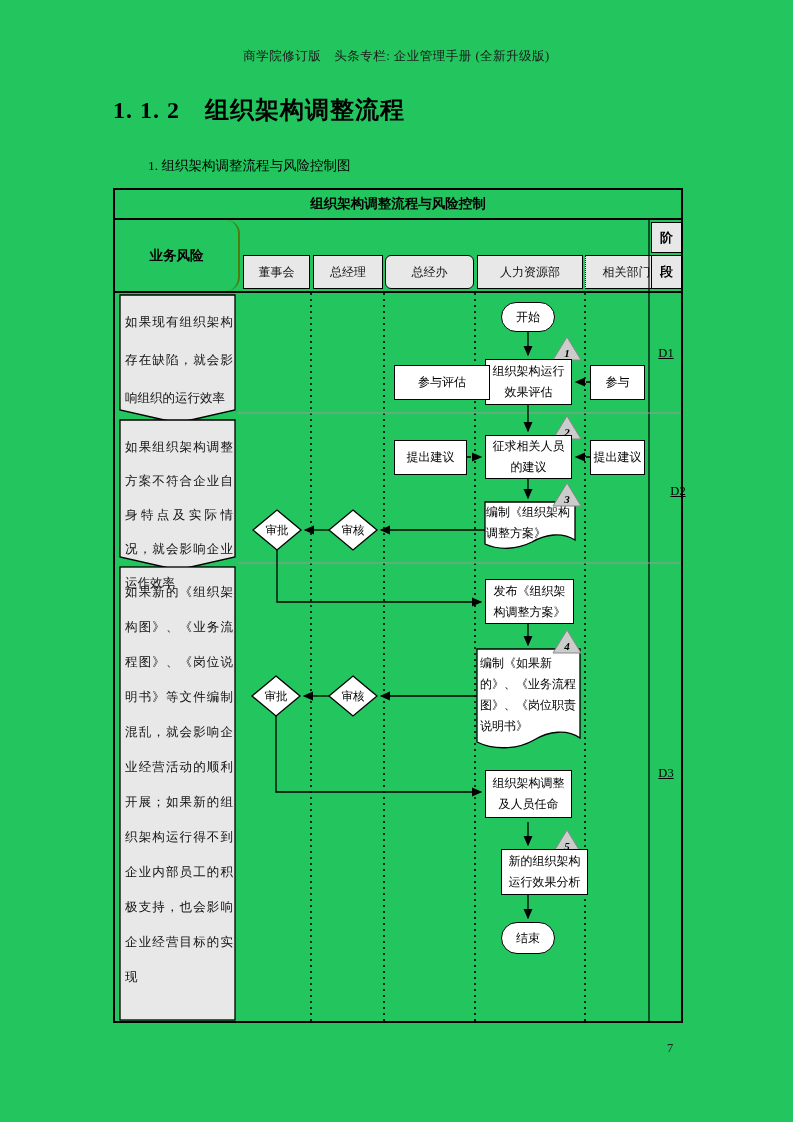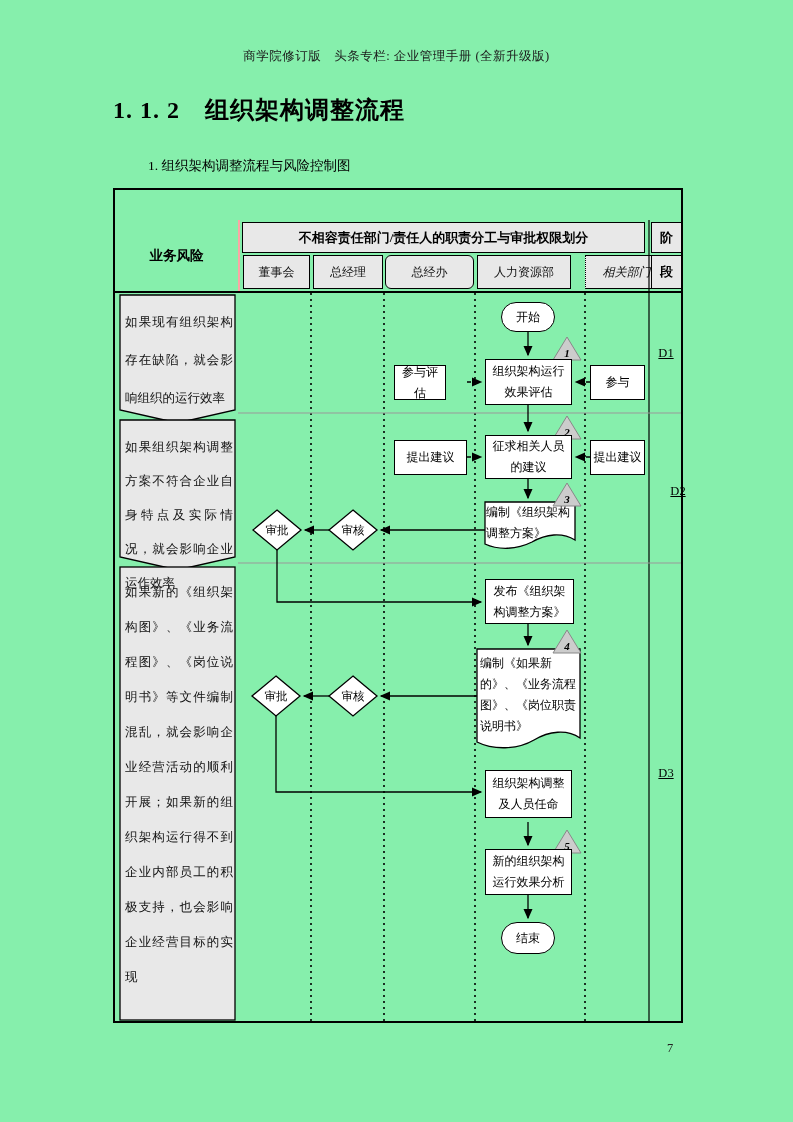--- a/index.html
+++ b/index.html
@@ -1,29 +1,29 @@
 <!DOCTYPE html>
 <html><head>
 <meta charset="utf-8">
 <style>
   html,body{margin:0;padding:0;background:#fff;}
-  .page{position:relative;width:793px;height:1122px;background:#86efac;
+  .page{position:relative;width:793px;height:1122px;background:#22c55e;
         font-family:"Liberation Serif","DejaVu Serif",serif;color:#000;overflow:hidden;}
   .abs{position:absolute;}
   .doc-header{top:48px;left:0;width:793px;text-align:center;font-size:12.5px;color:#1a1a1a;letter-spacing:.5px;}
   .sec-title{top:94px;left:113px;font-size:24px;font-weight:bold;letter-spacing:1px;}
   .list-item{top:157px;left:148px;font-size:13.5px;}
   .page-num{top:1041px;left:660px;width:20px;text-align:center;font-size:12.5px;color:#222;}
 
   .chart{top:188px;left:113px;width:570px;height:835px;border:2px solid #000;box-sizing:border-box;}
   .chart .in{position:absolute;}
   .t-title{left:0;top:0;width:566px;height:28px;border-bottom:2px solid #000;
            display:flex;align-items:center;justify-content:center;font-weight:bold;font-size:13.5px;}
-  .risk-hd{left:0;top:30px;width:123px;height:71px;border-right:2px solid #fca5a5;
-           display:flex;align-items:center;justify-content:center;font-weight:bold;font-size:13.5px;}
+  .risk-hd{left:0;top:30px;width:123px;height:71px;border-right:2px solid #4d7c0f;
+           display:flex;align-items:center;justify-content:center;font-weight:bold;font-size:13.5px;border-radius:14px;}
   .gray-cell{background:#e8e8e8;border:1px solid #000;box-sizing:border-box;
              display:flex;align-items:center;justify-content:center;}
   .resp-hd{left:127px;top:32px;width:403px;height:31px;font-weight:bold;font-size:13px;}
   .lane-hd{top:65px;height:34px;font-size:12px;color:#111;}
   .stage-cell{font-weight:bold;font-size:13px;}
   .hline{left:0;top:101px;width:566px;height:2px;background:#000;}
 
   .node{position:absolute;border:1.3px solid #000;background:#fff;box-sizing:border-box;
         display:flex;align-items:center;justify-content:center;text-align:center;
         font-size:12px;line-height:1.75;padding:1px 2px;}
@@ -38,27 +38,27 @@
 <body>
 
 <div class="page">
 
   <div class="abs doc-header">商学院修订版　头条专栏: 企业管理手册 (全新升级版)</div>
   <div class="abs sec-title">1. 1. 2　组织架构调整流程</div>
   <div class="abs list-item">1. 组织架构调整流程与风险控制图</div>
 
   <div class="abs chart">
 
+    <div class="in t-title">组织架构调整流程与风险控制</div>
     <div class="in risk-hd">业务风险</div>
-    <div class="in gray-cell resp-hd">不相容责任部门/责任人的职责分工与审批权限划分</div>
     <div class="in gray-cell lane-hd" style="left:128px;width:67px;">董事会</div>
     <div class="in gray-cell lane-hd" style="left:198px;width:70px;">总经理</div>
     <div class="in gray-cell lane-hd" style="left:270px;width:89px;border-radius:6px;">总经办</div>
-    <div class="in gray-cell lane-hd" style="left:362px;width:94px;">人力资源部</div>
-    <div class="in gray-cell lane-hd" style="left:470px;width:83px;border-left:1.5px dotted #000;font-style:italic;">相关部门</div>
+    <div class="in gray-cell lane-hd" style="left:362px;width:106px;">人力资源部</div>
+    <div class="in gray-cell lane-hd" style="left:470px;width:83px;border-left:1.5px dotted #000;">相关部门</div>
     <div class="in gray-cell stage-cell" style="left:536px;top:32px;width:31px;height:31px;">阶</div>
     <div class="in gray-cell stage-cell" style="left:536px;top:65px;width:31px;height:34px;">段</div>
     <div class="in hline"></div>
 
     <svg width="566" height="831" viewBox="0 0 566 831">
       <defs>
         <marker id="arr" markerWidth="9" markerHeight="7" refX="7" refY="3.5" orient="auto">
           <path d="M0,0 L8,3.5 L0,7 Z" fill="#000"></path>
         </marker>
       </defs>
@@ -128,32 +128,32 @@
     <div class="risk-text" style="top:113px;line-height:38px;">如果现有组织架构存在缺陷，就会影响组织的运行效率</div>
     <div class="risk-text" style="top:240px;line-height:34px;">如果组织架构调整方案不符合企业自身特点及实际情况，就会影响企业运作效率</div>
     <div class="risk-text" style="top:385px;line-height:35px;">如果新的《组织架构图》、《业务流程图》、《岗位说明书》等文件编制混乱，就会影响企业经营活动的顺利开展；如果新的组织架构运行得不到企业内部员工的积极支持，也会影响企业经营目标的实现</div>
 
     <div class="stage-lbl" style="left:533px;top:156px;">D1</div>
     <div class="stage-lbl" style="left:533px;top:294px;padding-left:12px;">D2</div>
     <div class="stage-lbl" style="left:533px;top:576px;">D3</div>
 
     <div class="node stadium" style="left:386px;top:112px;width:54px;height:30px;">开始</div>
     <div class="node" style="left:370px;top:169px;width:87px;height:46px;">组织架构运行效果评估</div>
-    <div class="node" style="left:279px;top:175px;width:52px;height:35px;">参与评估</div>
+    <div class="node" style="left:279px;top:175px;width:96px;height:35px;">参与评估</div>
     <div class="node" style="left:475px;top:175px;width:55px;height:35px;">参与</div>
     <div class="node" style="left:370px;top:245px;width:87px;height:44px;">征求相关人员的建议</div>
     <div class="node" style="left:279px;top:250px;width:73px;height:35px;">提出建议</div>
     <div class="node" style="left:475px;top:250px;width:55px;height:35px;">提出建议</div>
     <div class="label" style="left:371px;top:313px;width:88px;height:40px;">编制《组织架构调整方案》</div>
     <div class="label" style="left:214px;top:320px;width:48px;height:40px;font-size:11.5px;">审核</div>
     <div class="label" style="left:138px;top:320px;width:48px;height:40px;font-size:11.5px;">审批</div>
     <div class="node" style="left:370px;top:389px;width:89px;height:45px;">发布《组织架构调整方案》</div>
     <div class="label" style="left:365px;top:462px;width:97px;height:85px;">编制《如果新的》、《业务流程图》、《岗位职责说明书》</div>
     <div class="label" style="left:214px;top:486px;width:48px;height:40px;font-size:11.5px;">审核</div>
     <div class="label" style="left:137px;top:486px;width:48px;height:40px;font-size:11.5px;">审批</div>
     <div class="node" style="left:370px;top:580px;width:87px;height:48px;text-align:center;">组织架构调整及人员任命</div>
-    <div class="node" style="left:370px;top:659px;width:87px;height:46px;">新的组织架构运行效果分析</div>
+    <div class="node" style="left:386px;top:659px;width:87px;height:46px;">新的组织架构运行效果分析</div>
     <div class="node stadium" style="left:386px;top:732px;width:54px;height:32px;">结束</div>
 
   </div>
 
   <div class="abs page-num">7</div>
 </div>
 
 </body></html>

